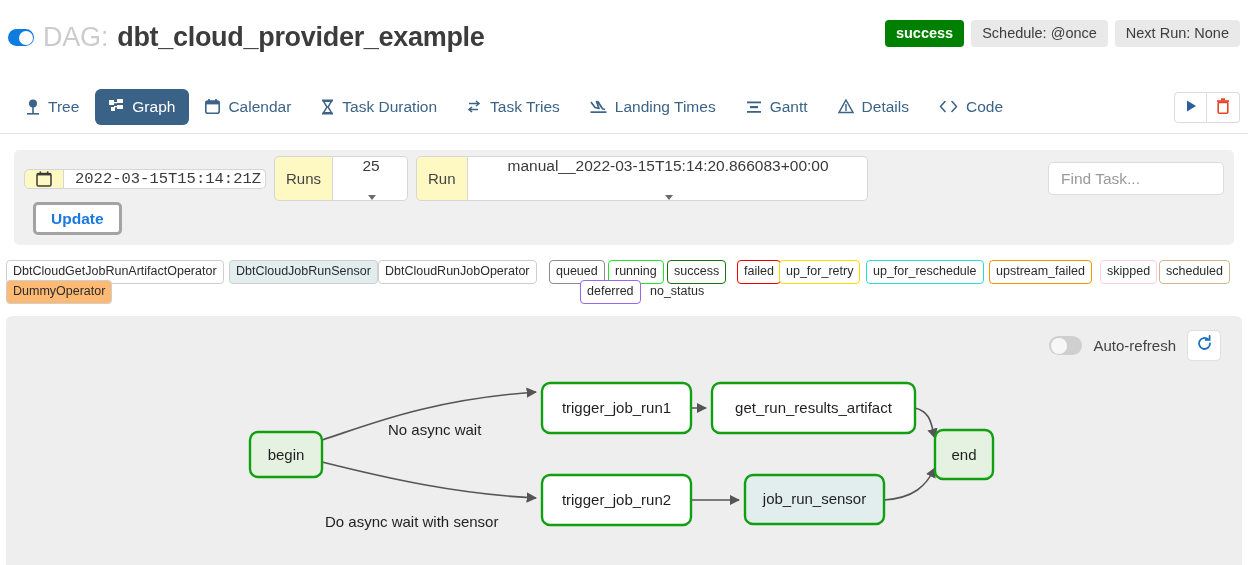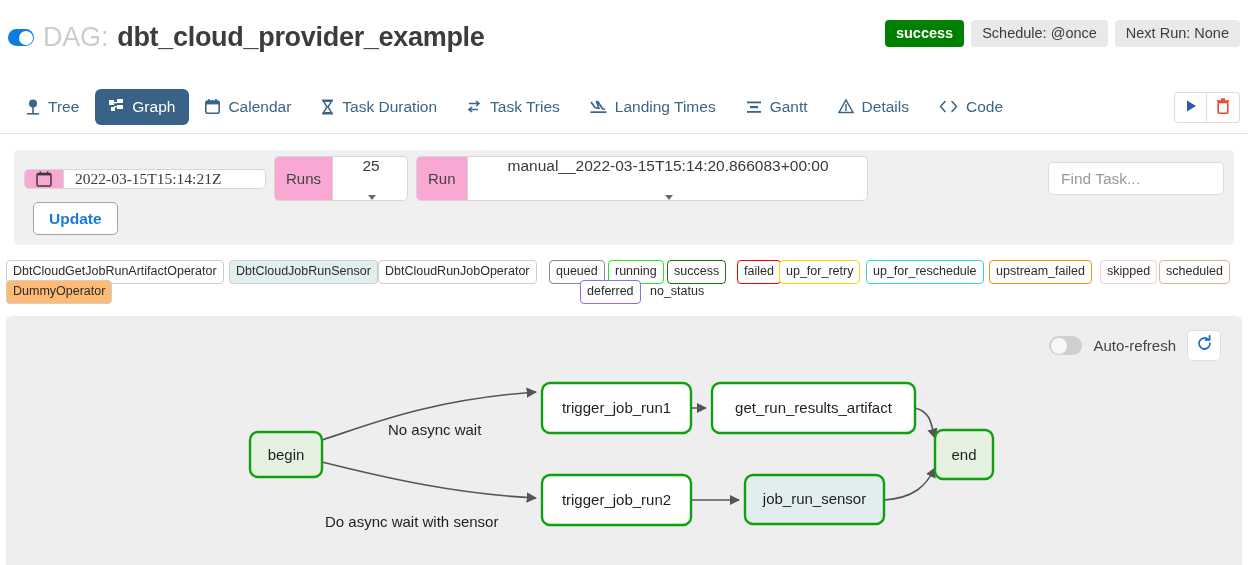--- a/index.html
+++ b/index.html
@@ -85,49 +85,49 @@
     position: absolute; left: 14px; top: 150px;
     width: 1220px; height: 95px;
     background: #f0f0f0; border-radius: 5px;
     padding: 12px 10px;
   }
   .tb-row { display: flex; align-items: center; height: 33px; }
   .tb-row.second { margin-top: 7px; }
 
   .igroup { display: flex; align-items: stretch; }
   .iaddon {
-    background: #f9a8d4; border: 1px solid #d6d6d6;
+    background: #fef9c3; border: 1px solid #d6d6d6;
     display: flex; align-items: center; padding: 0 11px;
     font-size: 15px; color: #444; white-space: nowrap;
   }
   .ifield {
     background: #ffffff; border: 1px solid #d6d6d6;
     display: flex; align-items: center; padding: 0 11px;
     font-size: 15.5px; color: #3a3a3a; white-space: nowrap;
-    font-family: Liberation Serif, serif;
+    font-family: Liberation Mono, monospace;
   }
   .isel {
     background: #ffffff; border: 1px solid #d6d6d6;
     display: flex; align-items: center; justify-content: space-between;
     gap: 20px; padding: 0 9px 0 11px;
     font-size: 15.5px; color: #3a3a3a; white-space: nowrap;
     cursor: pointer;
     flex-direction: column;
   }
   .r-left  { border-radius: 5px 0 0 5px; }
   .r-right { border-radius: 0 5px 5px 0; }
   .nb-left { border-left: none; }
 
   .caret {
     width: 0; height: 0; border-left: 4.5px solid transparent;
     border-right: 4.5px solid transparent; border-top: 5.5px solid #6b6b6b;
     margin-left: 2px; flex: none;
   }
   .btn-update {
-    border: 1px solid #a3a3a3; border-radius: 5px; background: #ffffff;
+    border: 3px solid #a3a3a3; border-radius: 5px; background: #ffffff;
     color: #1a7ae0; font-size: 15.5px; padding: 0 15px;
     display: flex; align-items: center; cursor: pointer; font-weight: bold;
     height: 33px;
   }
   .find-task {
     position: absolute; right: 10px; top: 12px;
     width: 176px; height: 33px; background: #ffffff;
     border: 1px solid #dcdcdc; border-radius: 5px;
     display: flex; align-items: center; padding: 0 12px;
     font-size: 15.5px; color: #9a9a9a;

